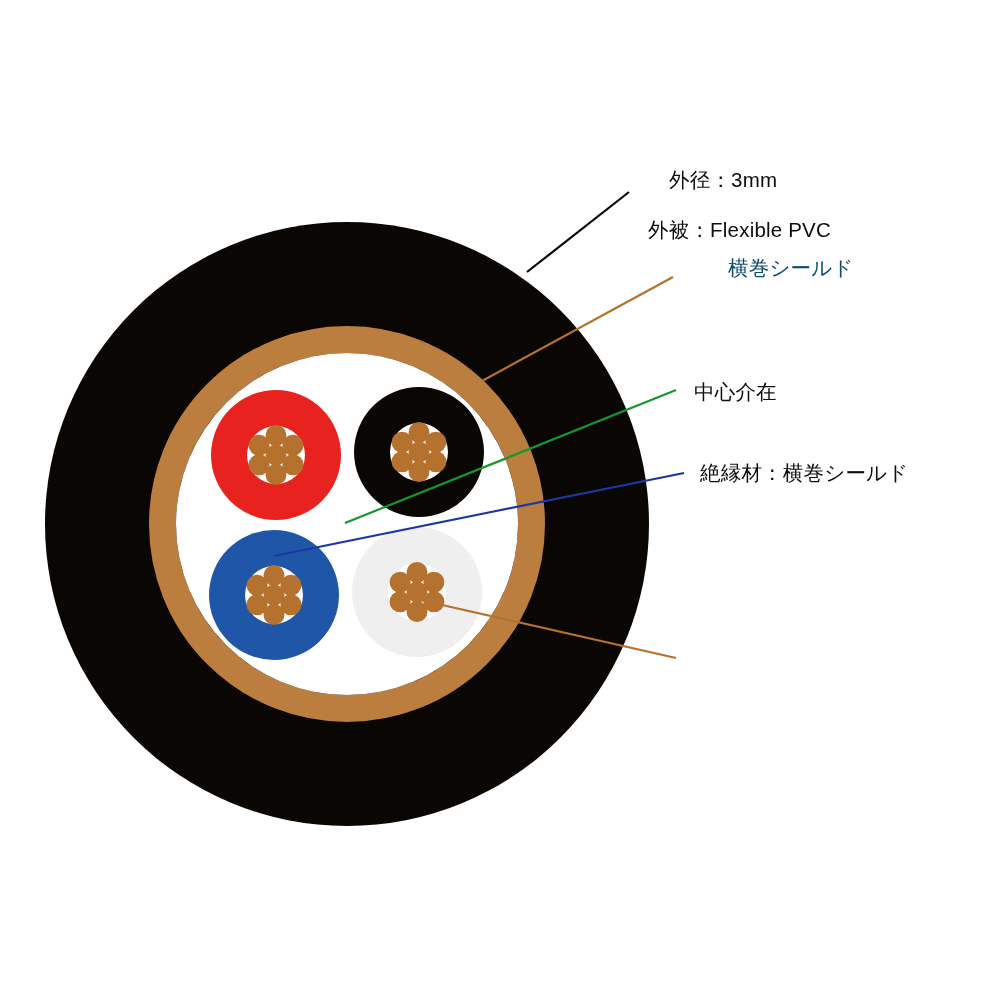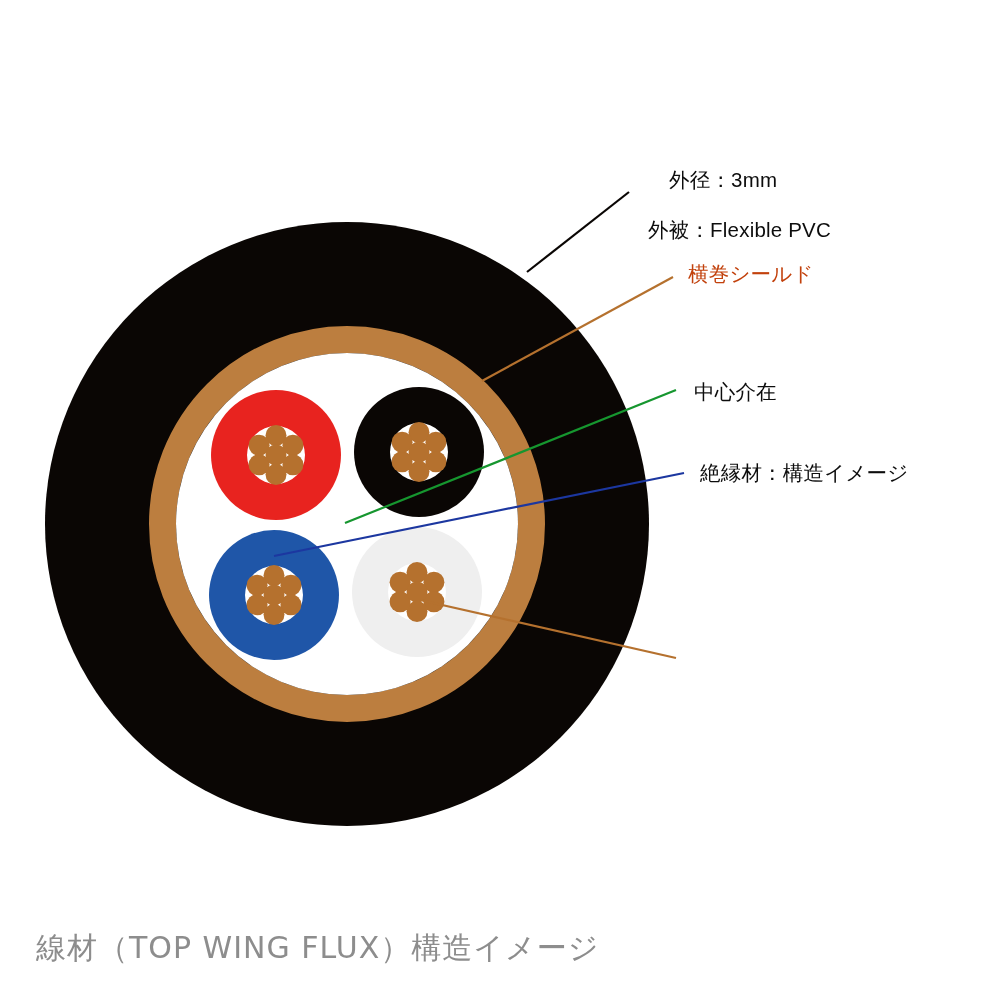--- a/index.html
+++ b/index.html
@@ -93,19 +93,18 @@
 
     <line class="ld ld-jacket" x1="527" y1="272" x2="629" y2="192" stroke="#0a0604" stroke-width="2.2" fill="none"></line>
     <line class="ld ld-shield" x1="482" y1="381" x2="673" y2="277" stroke="#b5712e" stroke-width="2.2" fill="none"></line>
     <line class="ld ld-center" x1="345" y1="523" x2="676" y2="390" stroke="#16962f" stroke-width="2.2" fill="none"></line>
     <line class="ld ld-insulation" x1="274" y1="556" x2="684" y2="473" stroke="#1c37a0" stroke-width="2.2" fill="none"></line>
     <line class="ld ld-core" x1="420" y1="600" x2="676" y2="658" stroke="#b5712e" stroke-width="2.2" fill="none"></line>
   </svg>
 
   <div class="anno" style="left: 648px; top: 170px; color: rgb(13, 13, 13); margin-left: 21px;">外径：3mm</div>
   <div class="anno" style="left: 648px; top: 220px; color: rgb(13, 13, 13);">外被：Flexible PVC</div>
-  <div class="anno" style="left: 688px; top: 258px; color: #c2410c; margin-top: 6px;">横巻シールド</div>
+  <div class="anno" style="left: 728px; top: 258px; color: #0c4a6e;">横巻シールド</div>
   <div class="anno" style="left: 694px; top: 382px; color: rgb(13, 13, 13); text-align: center;">中心介在</div>
-  <div class="anno" style="left: 700px; top: 463px; color: rgb(13, 13, 13);">絶縁材：構造イメージ</div>
+  <div class="anno" style="left: 700px; top: 463px; color: rgb(13, 13, 13);">絶縁材：横巻シールド</div>
 
-  <div class="caption" style="color: rgb(141, 141, 141);">線材（TOP WING FLUX）構造イメージ</div>
 
 </div>
 
 </body></html>

